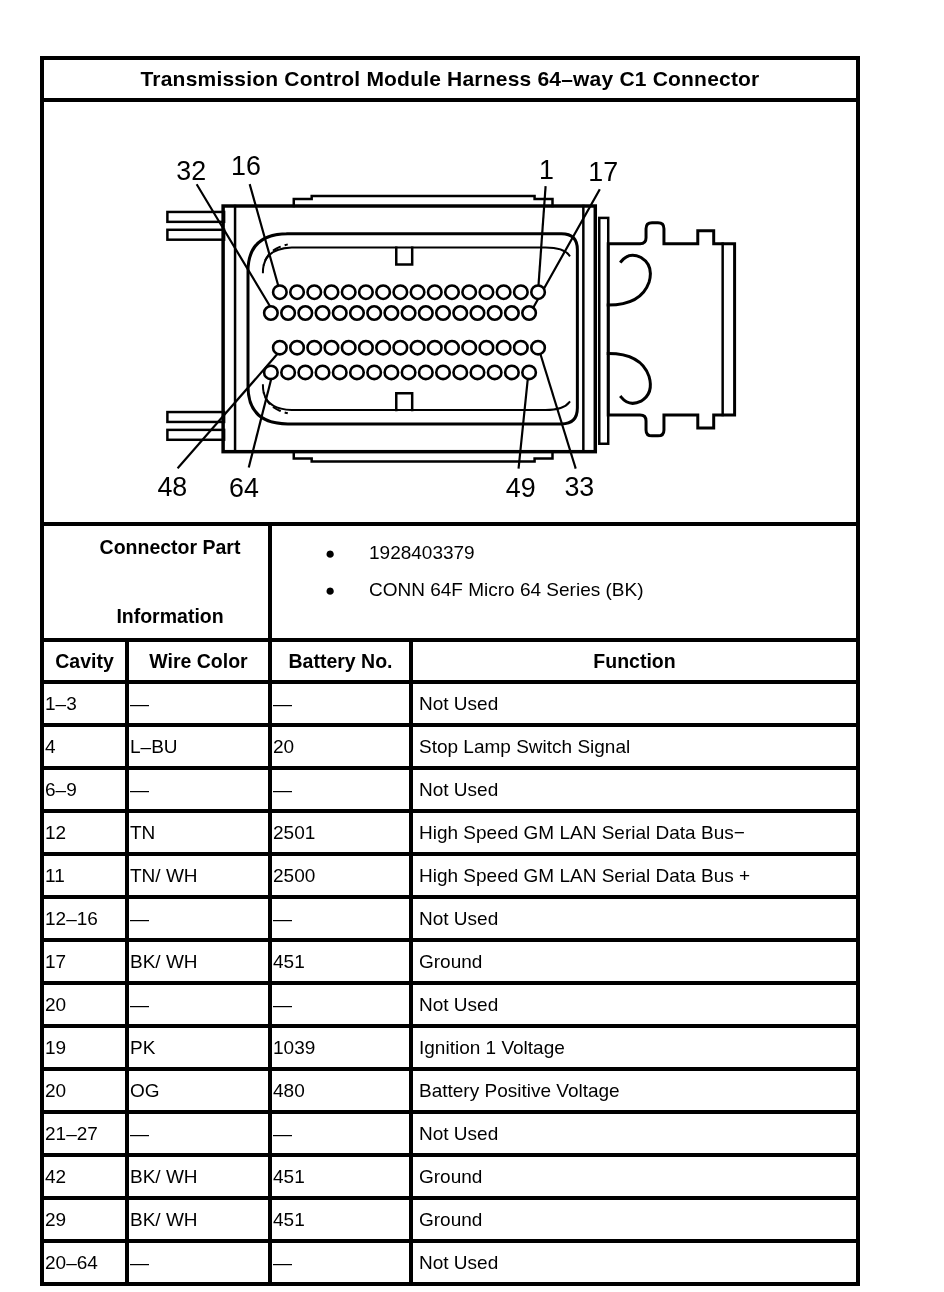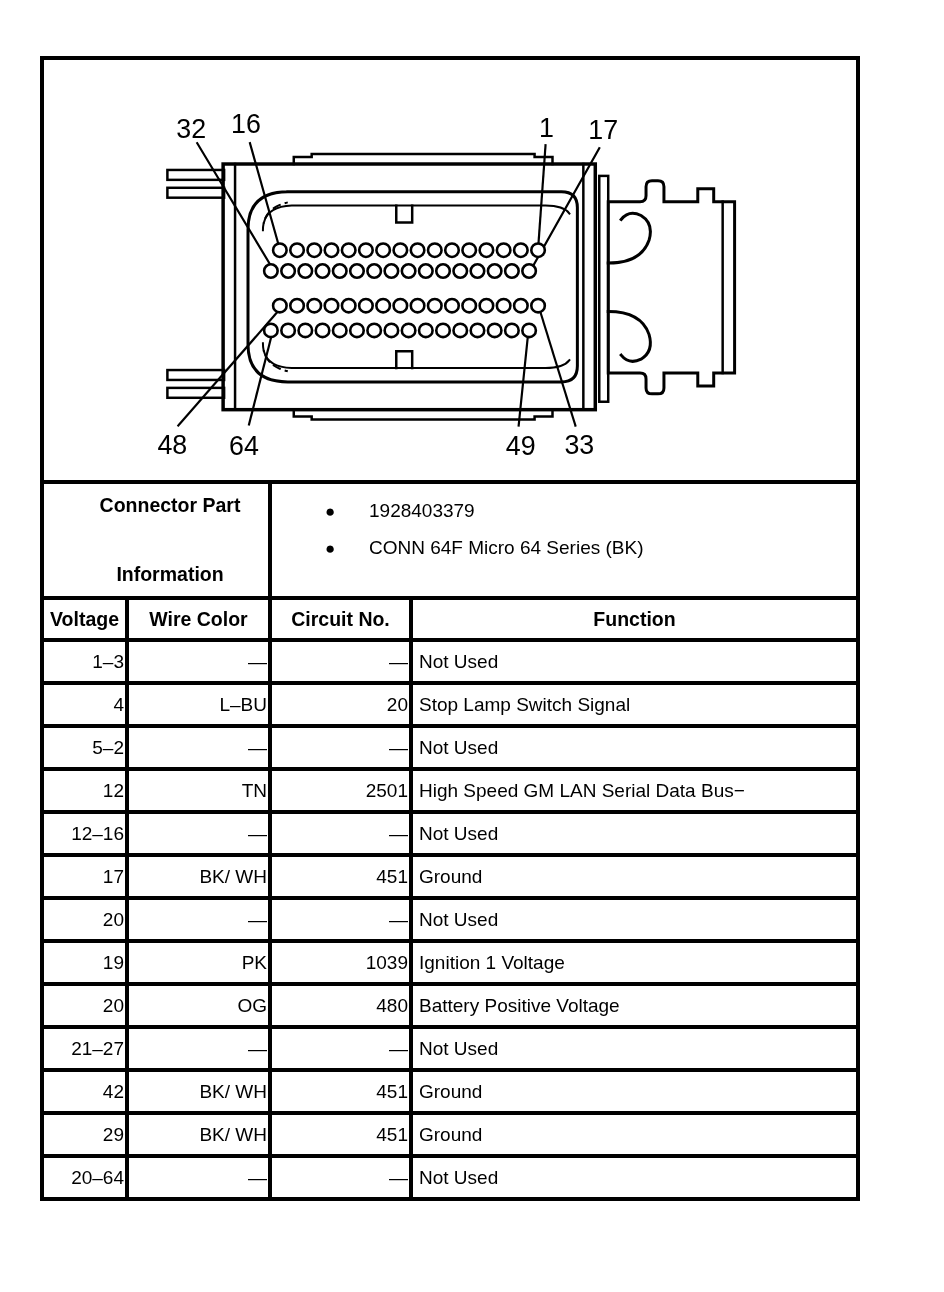--- a/index.html
+++ b/index.html
@@ -14,36 +14,39 @@
   svg text{font-family:"Liberation Sans",sans-serif;font-size:27px;fill:#000;}
   tr.info-row td{height:110px;}
   td.info-label{vertical-align:middle;}
   .info-label-inner{display:flex;flex-direction:column;justify-content:space-between;align-items:center;height:92px;padding:6px 8px;font-size:19.5px;font-weight:bold;margin-left:28px;}
   td.info-value{vertical-align:top;}
   ul.bullets{list-style:none;margin:0;padding:8px 4px 0 52px;}
   ul.bullets li{font-size:19px;line-height:36px;white-space:nowrap;}
   ul.bullets .blt{display:inline-block;width:44px;font-size:17px;}
   tr.header-row th{height:38px;font-size:19.5px;font-weight:bold;text-align:center;padding:0 2px;}
   tr.data-row td{height:37px;font-size:19px;}
-  td.c{text-align:right;}
+  td.c{text-align:left;}
   td.l{text-align:left;padding-left:6px;white-space:nowrap;}
 </style>
 </head>
 <body>
 
 <div class="page">
   <table class="doc">
     <colgroup>
       <col style="width:85px">
         <col style="width:143px">
         <col style="width:141px">
         <col style="width:447px">
     </colgroup>
 
     <tbody>
+        <tr class="title-row">
+      <td colspan="4">Transmission Control Module Harness 64–way C1 Connector</td>
+    </tr>
 
     <tr class="diagram-row">
       <td colspan="4">
         <div class="diagram-wrap">
           <svg viewBox="42 98 816 424" preserveAspectRatio="none">
             <g stroke="#000" fill="none" stroke-width="3" stroke-linecap="square">
 
               <g stroke-width="2.5">
                 <rect x="166" y="209" width="57" height="10"></rect>
                 <rect x="166" y="227" width="57" height="10"></rect>
@@ -180,51 +183,57 @@
       </td>
       <td colspan="2" class="info-value">
         <ul class="bullets">
           <li><span class="blt">●</span><span>1928403379</span></li>
           <li><span class="blt">●</span><span>CONN 64F Micro 64 Series (BK)</span></li>
         </ul>
       </td>
     </tr>
 
     <tr class="header-row">
-      <th>Voltage</th>
+      <th>Cavity</th>
       <th>Wire Color</th>
-      <th>Circuit No.</th>
+      <th>Battery No.</th>
       <th>Function</th>
     </tr>
 
     <tr class="data-row">
       <td class="c">1–3</td>
       <td class="c">—</td>
       <td class="c">—</td>
       <td class="l">Not Used</td>
     </tr>
     <tr class="data-row">
       <td class="c">4</td>
       <td class="c">L–BU</td>
       <td class="c">20</td>
       <td class="l">Stop Lamp Switch Signal</td>
     </tr>
     <tr class="data-row">
-      <td class="c">5–2</td>
+      <td class="c">6–9</td>
       <td class="c">—</td>
       <td class="c">—</td>
       <td class="l">Not Used</td>
     </tr>
     <tr class="data-row">
       <td class="c">12</td>
       <td class="c">TN</td>
       <td class="c">2501</td>
       <td class="l">High Speed GM LAN Serial Data Bus−</td>
     </tr>
     <tr class="data-row">
+      <td class="c">11</td>
+      <td class="c">TN/ WH</td>
+      <td class="c">2500</td>
+      <td class="l">High Speed GM LAN Serial Data Bus +</td>
+    </tr>
+    <tr class="data-row">
       <td class="c">12–16</td>
       <td class="c">—</td>
       <td class="c">—</td>
       <td class="l">Not Used</td>
     </tr>
     <tr class="data-row">
       <td class="c">17</td>
       <td class="c">BK/ WH</td>
       <td class="c">451</td>
       <td class="l">Ground</td>

